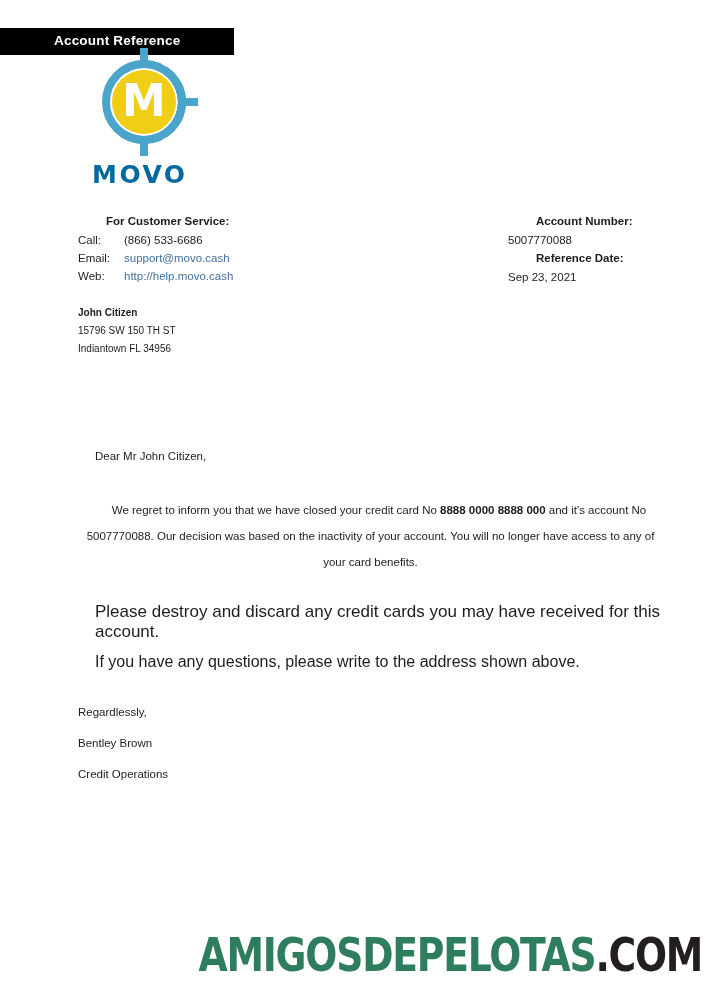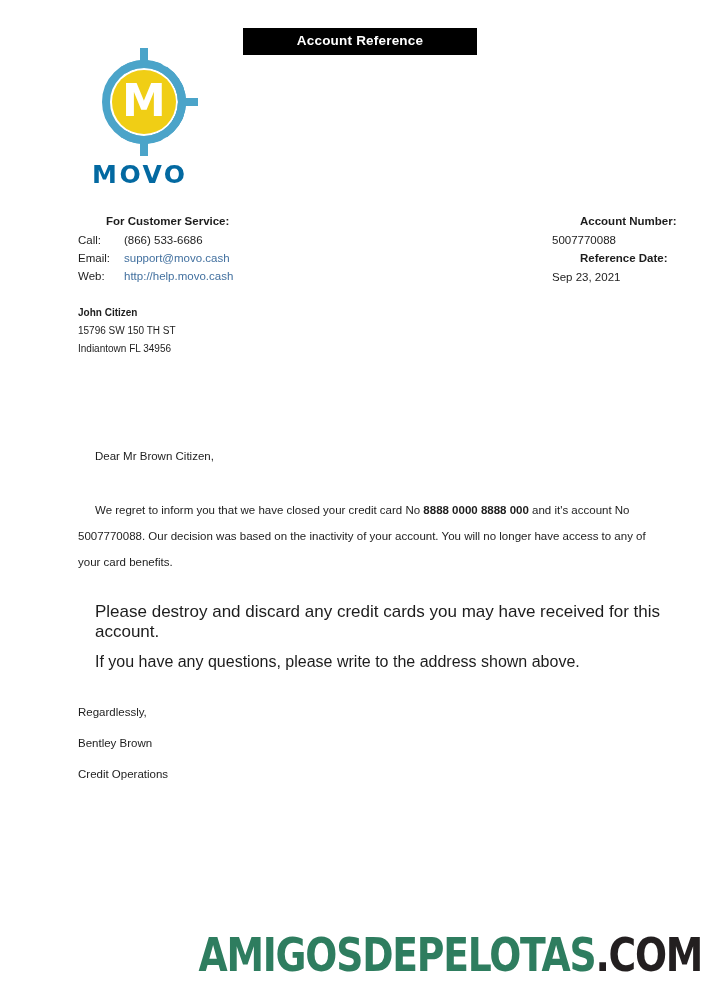--- a/index.html
+++ b/index.html
@@ -22,21 +22,21 @@
     background: #ffffff;
   }
 
   
   .banner-row {
     position: absolute;
     top: 28px;
     left: 0;
     width: 720px;
     display: flex;
-    justify-content: center;
+    justify-content: flex-start;
   }
   .banner {
     background: #000000;
     color: #ffffff;
     font-weight: bold;
     font-size: 13.5px;
     letter-spacing: 0.2px;
     padding: 5px 54px 6px 54px;
     text-align: center;
     line-height: 1.15;
@@ -145,21 +145,20 @@
     left: 78px;
     font-size: 11.5px;
     line-height: 18px;
   }
   .meta-right {
     position: absolute;
     top: 212px;
     left: 508px;
     font-size: 11.5px;
     line-height: 18px;
-    margin-left: 44px;
   }
   .meta-head {
     font-weight: bold;
     margin-bottom: 1px;
     padding-left: 28px;
   }
   .kv {
     display: flex;
   }
   .kv .k {
@@ -186,20 +185,21 @@
     left: 95px;
     font-size: 11.5px;
   }
   .body {
     position: absolute;
     top: 497px;
     left: 78px;
     width: 585px;
     font-size: 11.5px;
     line-height: 26px;
+    text-align: center;
   }
   .body p {
     margin: 0 0 18px 0;
   }
   .body p.indent { text-indent: 17px; }
   .body b { font-weight: bold; }
 
   .p2 {
     position: absolute;
     top: 602px;
@@ -285,21 +285,21 @@
     <div class="meta-head">Reference Date:</div>
     <div>Sep 23, 2021</div>
   </div>
 
   <div class="recipient">
     <div class="name">John Citizen</div>
     <div>15796 SW 150 TH ST</div>
     <div>Indiantown FL 34956</div>
   </div>
 
-  <div class="salutation">Dear Mr Brown Citizen,</div>
+  <div class="salutation">Dear Mr John Citizen,</div>
 
   <div class="body">
     <p class="indent"><span>We regret to inform you that we have closed your credit card No </span><b>8888 0000 8888 000</b><span> and it's account No 5007770088. Our decision was based on the inactivity of your account. You will no longer have access to any of your card benefits.</span></p>
   </div>
 
   <div class="p2">Please destroy and discard any credit cards you may have received for this account.</div>
 
   <div class="p3">If you have any questions, please write to the address shown above.</div>
 
   <div class="signoff">

